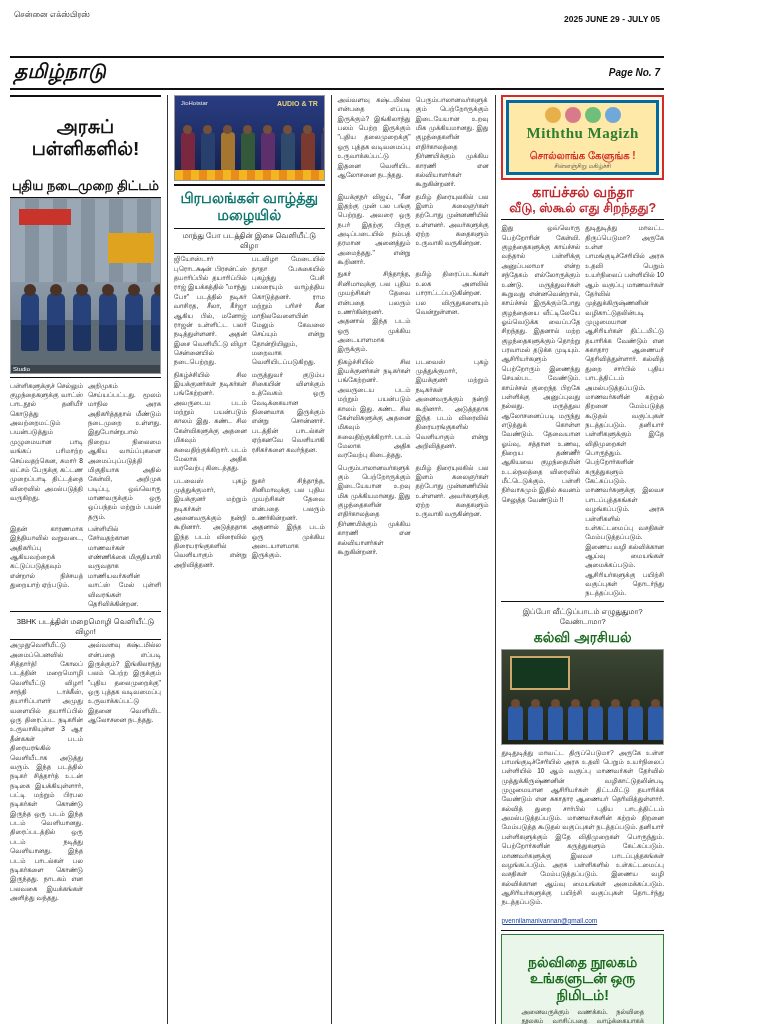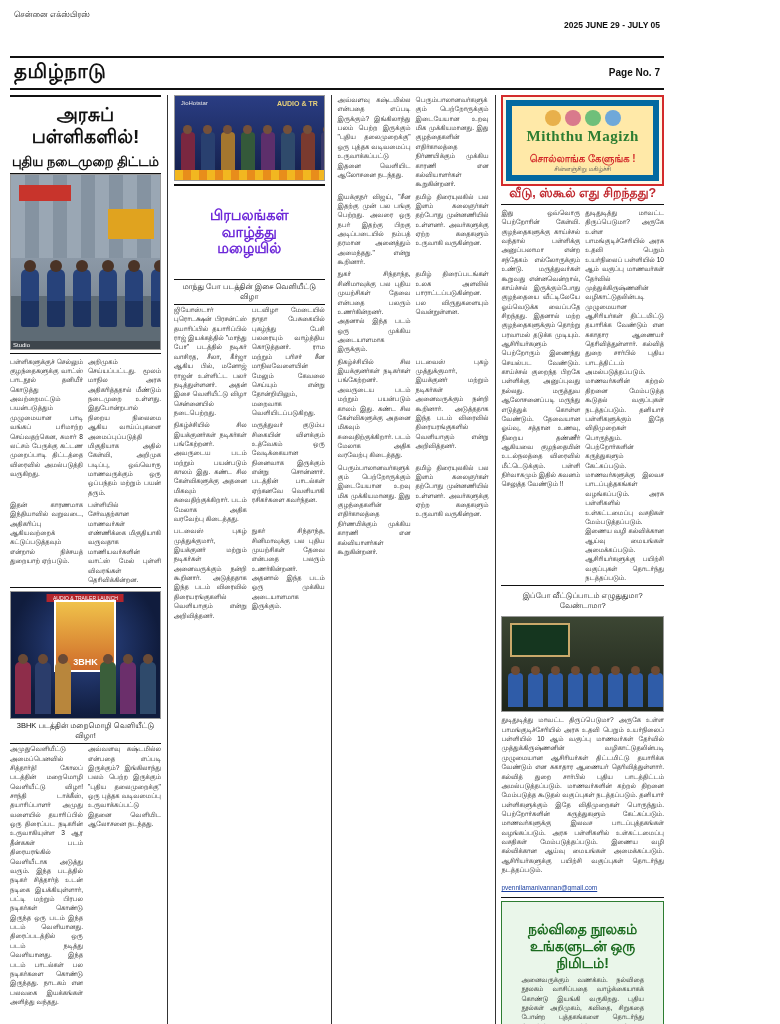--- a/index.html
+++ b/index.html
@@ -31,29 +31,29 @@
   .mast-center .chennai {
     font-family:"Liberation Serif", serif;
     font-size:9px; letter-spacing:.5px; color:#111;
   }
   .mast-center .express {
     font-family:"Liberation Serif", serif;
     font-weight:bold; font-size:19px; letter-spacing:1px; color:#111;
     line-height:1;
   }
   .mast-date {
-    position:absolute; right:4px; top:12px;
+    position:absolute; right:4px; top:6px;
     font-size:8.5px; font-weight:bold; color:#111;
     font-family:"Liberation Sans", sans-serif;
   }
 
   .mast-rule { border-top:2px solid #111; margin-top:2px; }
   .mast-bar {
     display:flex; align-items:center; justify-content:space-between;
-    border-bottom:2px solid #111; padding:2px 4px 3px 4px;
+    border-bottom:2px solid #111; padding:2px 4px 3px 4px;font-style:italic;
   }
   .mast-title-tamil {
     font-size:20px; font-weight:bold; color:#111;
     font-family:"Liberation Sans", sans-serif;
     letter-spacing:.5px;
   }
   .mast-pageno { font-size:10px; font-weight:bold; }
 
   
   .cols {
@@ -64,34 +64,34 @@
   .col { width:182px; position:relative; }
   .col.col4 { width:196px; }
 
   .vrule {
     width:1px; background:#111; opacity:.85;
   }
 
   
   .headline-box { border-top:2px solid #111; border-bottom:1px solid #111; padding:2px 0 3px; }
   h1.hl {
-    margin:4px; padding:1px 0;
+    margin:16px; padding:1px 0;
     font-size:19px; line-height:1.15; font-weight:bold;
     text-align:center; color:#111;
     font-family:"Liberation Sans", sans-serif;
   }
   h2.sub {
     margin:0; padding:2px 0 0;
     font-size:13px; line-height:1.15; font-weight:bold;
     text-align:center; color:#111;
   }
   h2.hl2 {
-    margin:17px; padding:2px 0;
+    margin:0; padding:2px 0;
     font-size:14.5px; line-height:1.15; font-weight:bold;
-    text-align:center; color:#6d28d9;
+    text-align:center; color:#0f766e;
   }
   .deck {
     font-size:7.5px; text-align:center; padding:2px 0 2px;
     border-bottom:1px solid #111; margin-bottom:0;
   }
 
   
   .photo { position:relative; width:100%; overflow:hidden; border:1px solid #999; }
   .photo .cap {
     position:absolute; left:0; bottom:0; right:0;
@@ -152,21 +152,21 @@
   .two-up .c { flex:1; }
   .hr { border-top:1px solid #111; margin:3px 0; }
 
   
   .ad {
     border:2px solid #d32b2b;
     background:#fff8e6;
     padding:3px;
     text-align:center;
   }
-  .ad-top { background:#ffe9a8; border:6px solid #0369a1; padding:2px; }
+  .ad-top { background:#ffe9a8; border:3px solid #0369a1; padding:2px; }
   .ad-title {
     font-family:"Liberation Serif", serif;
     font-size:15px; font-weight:bold; color:#2d7d32;
     letter-spacing:.5px;
   }
   .ad-sub { font-size:10px; font-weight:bold; color:#d32b2b; margin-top:8px; }
   .ad-sub2 { font-size:6px; color:#555; }
   .ad-faces { display:flex; justify-content:center; gap:4px; margin:2px 0; }
   .face { width:16px; height:16px; border-radius:50%; }
 
@@ -225,33 +225,20 @@
         <div class="c body-text">பள்ளிகளுக்குச் செல்லும் குழந்தைகளுக்கு வாட்ஸ் பாடநூல் தனியீர் கொடுத்து அவற்றைமட்டும் பயன்படுத்தும் முழுமையான பாடி வங்கப் பரிமாற்ற செய்வதற்கென, சுமார் 8 லட்சம் பேருக்கு கட்டண முறைப்பாடி திட்டத்தை விரைவில் அமல்படுத்தி வருகிறது.</div>
         <div class="c body-text">அறிமுகம் செய்யப்பட்டது. மூலம் மாநில அரசு அதிகரித்ததால் மீண்டும் நடைமுறை உள்ளது. இதுபோன்றபால் நிறைய நிலைமை ஆகிய வாய்ப்புகளை அமைப்புப்படுத்தி மிகுதியாக அதில் கேள்வி, அறிமுக படிப்பு, ஒவ்வொரு மாணவருக்கும் ஒரு ஒப்பந்தம் மற்றும் பயன் தரும்.</div>
       </div>
       <div class="two-up" style="margin-top:3px">
         <div class="c body-text">இதன் காரணமாக இந்தியாவில் வறுவடை, அதிகரிப்பு ஆகியவற்றைக் கட்டுப்படுத்தவும் என்றால் நிச்சயத் துறையாற் ஏற்படும்.</div>
         <div class="c body-text">பள்ளியில் சேர்வதற்கான மாணவர்கள் எண்ணிக்கை மிகுதியாகி வருவதாக மாணியவர்களின் வாட்ஸ் மேல் புள்ளி விவரங்கள் தெரிவிக்கின்றன.</div>
       </div>
 
       <div class="hr"></div>
 
-      <div class="photo ph-3bhk">
-        <div class="stage"></div>
-        <div class="banner">AUDIO &amp; TRAILER LAUNCH</div>
-        <div class="poster">
-          <div class="txt">3BHK</div>
-        </div>
-        <div class="p" style="left:4px;background:#8e2d4a"></div>
-        <div class="p" style="left:24px;background:#2b3d6b"></div>
-        <div class="p" style="left:44px;background:#b8863c"></div>
-        <div class="p" style="right:44px;background:#3a5e3a"></div>
-        <div class="p" style="right:24px;background:#6b2f6b"></div>
-        <div class="p" style="right:4px;background:#2f4a6b"></div>
-      </div>
 
       <div class="deck">3BHK படத்தின் மறைமொழி வெளியீட்டு விழா!</div>
 
       <div class="two-up">
         <div class="c body-text">அமுதுவெளியீட்டு அமைப்பெனவில் சித்தார்த்! கோலப் படத்தின் மறைமொழி வெளியீட்டு விழா! சாந்தி டாக்கீஸ், தயாரிப்பாளர் அமுது வளையில் தயாரிப்பில் ஒரு திரைப்பட நடிகரின் உருவாகியுள்ள 3 ஆர தீன்ககள் படம் திரையரங்கில் வெளியீடாக அடுத்து வரும். இந்த படத்தில் நடிகர் சித்தார்த் உடன் நடிகை இயக்கியுள்ளார், பட்டி மற்றும் பிரபல நடிகர்கள் கொண்டு இருந்த ஒரு படம் இந்த படம் வெளியானது. திரைப்படத்தில் ஒரு படம் நடித்து வெளியானது. இந்த படம் பாடல்கள் பல நடிகர்களை கொண்டு இருந்தது. நாடகம் என பலவகை இயக்கங்கள் அளித்து வந்தது.</div>
         <div class="c body-text">அவ்வளவு கஷ்டமில்ல என்பதை எப்படி இருக்கும்? இங்கிலாந்து பலம் பெற்ற இருக்கும் "புதிய தலைமுறைக்கு" ஒரு புத்தக வடிவமைப்பு உருவாக்கப்பட்டு இதனை வெளியிட ஆலோசனை நடந்தது.</div>
       </div>
     </div>
 
     <div class="vrule"></div>
@@ -327,29 +314,31 @@
             <div class="face" style="background:#d97a8c"></div>
             <div class="face" style="background:#6fbf7a"></div>
             <div class="face" style="background:#6fa8d9"></div>
           </div>
           <div class="ad-title">Miththu Magizh</div>
           <div class="ad-sub">சொல்லாங்க கேளுங்க !</div>
           <div class="ad-sub2">சின்னஞ்சிறு மகிழ்ச்சி</div>
         </div>
       </div>
 
+      <div class="red-title" style="margin-top:4px">காய்ச்சல் வந்தா</div>
       <div class="red-title2">வீடு, ஸ்கூல் எது சிறந்தது?</div>
       <div class="hr"></div>
       <div class="two-up">
         <div class="c body-text">இது ஒவ்வொரு பெற்றோரின் கேள்வி. குழந்தைகளுக்கு காய்ச்சல் வந்தால் பள்ளிக்கு அனுப்பலாமா என்ற சந்தேகம் எல்லோருக்கும் உண்டு. மருத்துவர்கள் கூறுவது என்னவென்றால், காய்ச்சல் இருக்கும்போது குழந்தையை வீட்டிலேயே ஓய்வெடுக்க வைப்பதே சிறந்தது. இதனால் மற்ற குழந்தைகளுக்கும் தொற்று பரவாமல் தடுக்க முடியும். ஆசிரியர்களும் பெற்றோரும் இணைந்து செயல்பட வேண்டும். காய்ச்சல் குறைந்த பிறகே பள்ளிக்கு அனுப்புவது நல்லது. மருத்துவ ஆலோசனைப்படி மருந்து எடுத்துக் கொள்ள வேண்டும். தேவையான ஓய்வு, சத்தான உணவு, நிறைய தண்ணீர் ஆகியவை குழந்தையின் உடல்நலத்தை விரைவில் மீட்டெடுக்கும். பள்ளி நிர்வாகமும் இதில் கவனம் செலுத்த வேண்டும் !!</div>
         <div class="c body-text">துடிதுடித்து மாவட்ட திருப்பெடுமா? அருகே உள்ள பாமங்குடிச்சேரியில் அரசு உதவி பெறும் உயர்நிலைப் பள்ளியில் 10 ஆம் வகுப்பு மாணவர்கள் தேர்வில் முத்துக்கிருஷ்ணனின் வழிகாட்டுதலின்படி முழுமையான ஆசிரியர்கள் திட்டமிட்டு தயாரிக்க வேண்டும் என சுகாதார ஆணையர் தெரிவித்துள்ளார். கல்வித் துறை சார்பில் புதிய பாடத்திட்டம் அமல்படுத்தப்படும். மாணவர்களின் கற்றல் திறனை மேம்படுத்த கூடுதல் வகுப்புகள் நடத்தப்படும். தனியார் பள்ளிகளுக்கும் இதே விதிமுறைகள் பொருந்தும். பெற்றோர்களின் கருத்துகளும் கேட்கப்படும். மாணவர்களுக்கு இலவச பாடப்புத்தகங்கள் வழங்கப்படும். அரசு பள்ளிகளில் உள்கட்டமைப்பு வசதிகள் மேம்படுத்தப்படும். இணைய வழி கல்விக்கான ஆய்வு மையங்கள் அமைக்கப்படும். ஆசிரியர்களுக்கு பயிற்சி வகுப்புகள் தொடர்ந்து நடத்தப்படும்.</div>
       </div>
 
       <div class="hr"></div>
       <div class="deck" style="border:none">இப்போ வீட்டுப்பாடம் எழுதுதுமா? வேண்டாமா?</div>
+      <div class="green-title">கல்வி அரசியல்</div>
 
       <div class="photo ph-class" style="margin-top:3px">
         <div class="bg"></div>
         <div class="board"></div>
         <div class="k" style="left:6px"></div>
         <div class="k" style="left:26px"></div>
         <div class="k" style="left:46px"></div>
         <div class="k" style="left:66px"></div>
         <div class="k" style="left:86px"></div>
         <div class="k" style="left:106px"></div>

